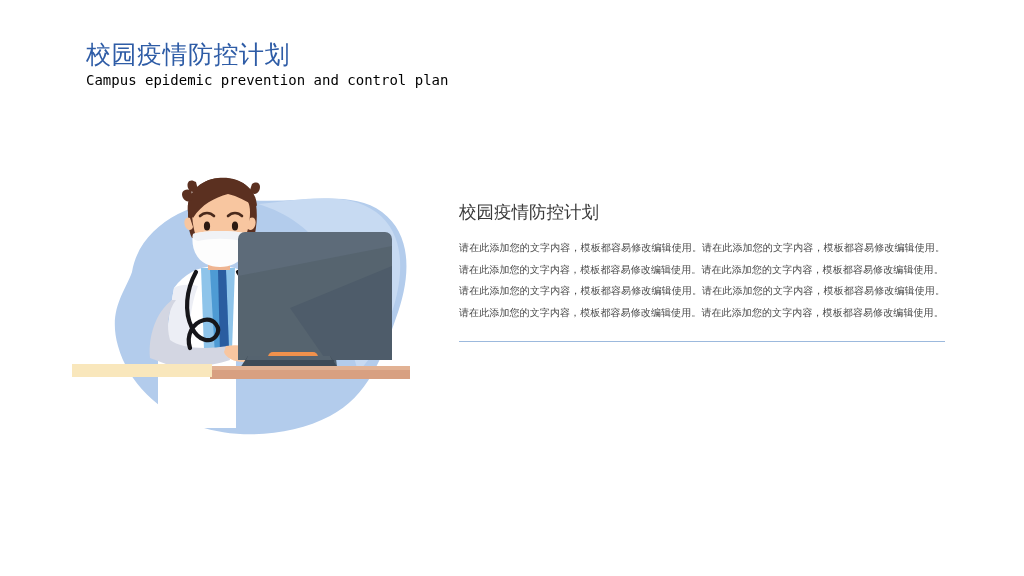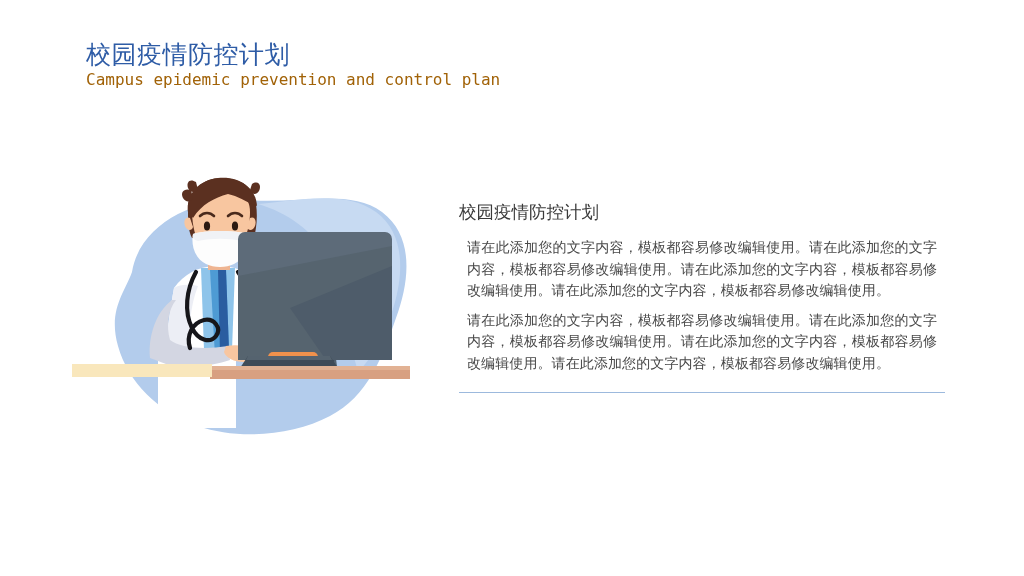--- a/index.html
+++ b/index.html
@@ -31,23 +31,23 @@
   .header-title {
     font-family: "DejaVu Sans", sans-serif;
     font-size: 25px;
     line-height: 30px;
     color: #2E5CA6;
     letter-spacing: 0.5px;
     white-space: nowrap;
   }
   .header-subtitle {
     font-family: "DejaVu Sans Mono", "Liberation Mono", monospace;
-    font-size: 16px;
+    font-size: 14px;
     line-height: 18px;
-    color: #a16207;
+    color: #000000;
     margin-top: 1px;
     letter-spacing: 0px;
     white-space: nowrap;
   }
 
   
   .content {
     position: absolute;
     left: 459px;
     top: 182px;
@@ -67,22 +67,22 @@
     line-height: 24px;
     color: #3a3a3a;
     margin-top: 18px;
     white-space: nowrap;
   }
   .content-body {
     margin-top: 13px;
   }
   .content-body p {
     font-family: "DejaVu Sans", sans-serif;
-    margin: 8px;
-    font-size: 14px;
+    margin: 0;
+    font-size: 10px;
     line-height: 21.5px;
     color: #484848;
     text-align: justify;
     letter-spacing: 0.1px;
   }
   .divider {
     margin-top: 18px;
     width: 486px;
     height: 0;
     border-top: 1.4px solid #9cb9dd;

